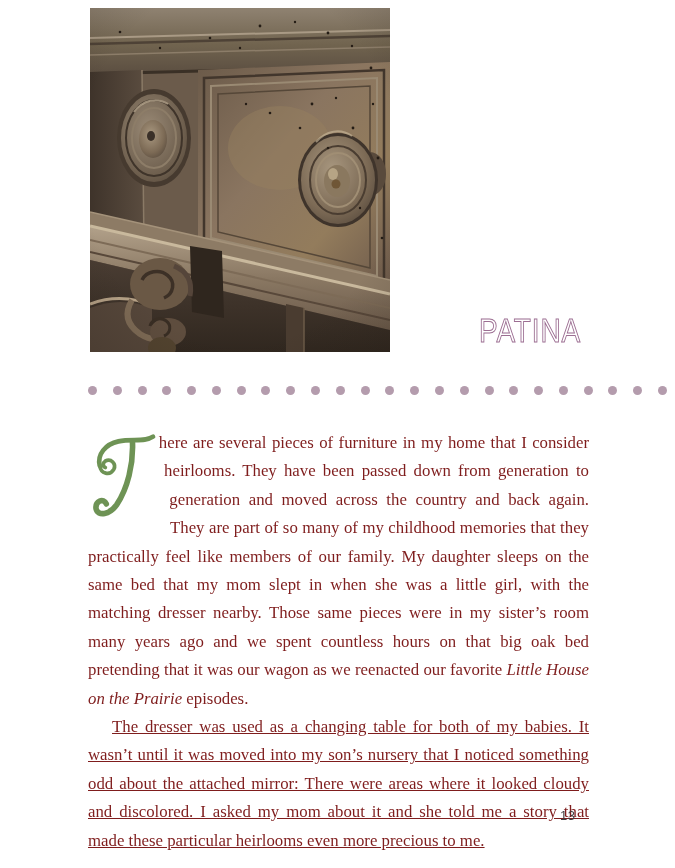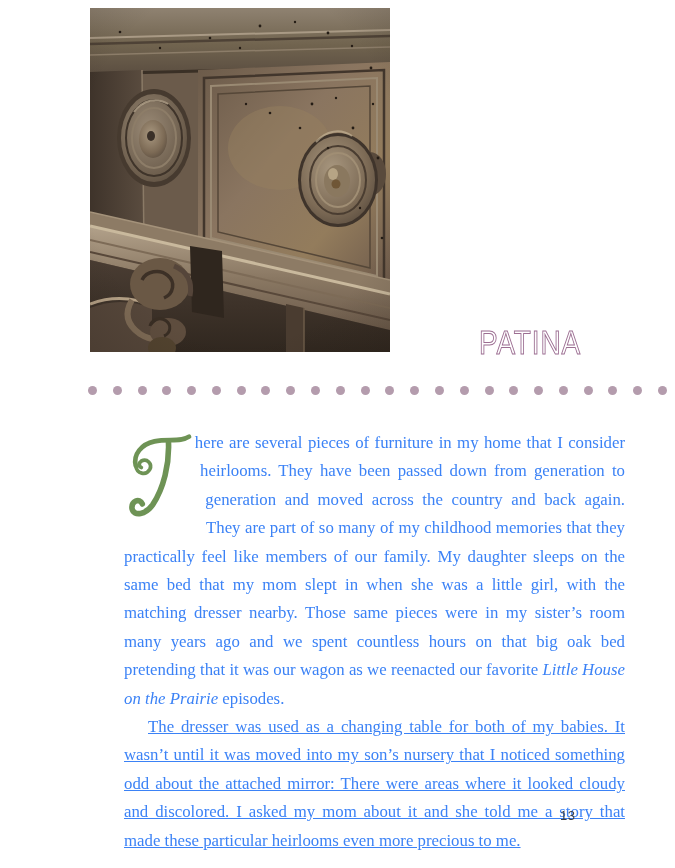--- a/index.html
+++ b/index.html
@@ -10,21 +10,21 @@
     overflow:hidden;
     font-family:"Liberation Serif", serif;
   }
   
   .photo{
     position:absolute;left:90px;top:8px;width:300px;height:344px;
   }
   .photo svg{display:block;width:100%;height:100%;}
   
   .chapter-title{
-    position:absolute;left:476px;top:326px;width:108px;height:36px;
+    position:absolute;left:476px;top:314px;width:108px;height:36px;
   }
   .chapter-title svg{display:block;width:100%;height:100%;overflow:visible;}
   .chapter-title text{
     font-family:"Liberation Sans", sans-serif;
     font-weight:400;
     fill:none;
   }
   
   .divider{
     position:absolute;left:88px;top:385px;width:579px;height:10px;
@@ -222,21 +222,21 @@
       <span class="dot" style="background: rgb(180, 156, 173);"></span>
       <span class="dot" style="background: rgb(180, 156, 173);"></span>
       <span class="dot" style="background: rgb(180, 156, 173);"></span>
       <span class="dot" style="background: rgb(180, 156, 173);"></span>
       <span class="dot" style="background: rgb(180, 156, 173);"></span>
       <span class="dot" style="background: rgb(180, 156, 173);"></span>
       <span class="dot" style="background: rgb(180, 156, 173);"></span>
       <span class="dot" style="background: rgb(180, 156, 173);"></span>
     </div>
 
-  <div class="article" style="color: #3b82f6; margin-left: 36px;">
+  <div class="article" style="color: #7f1d1d;">
     <p>
       <span class="dropcap" aria-label="T">
         <span class="sr-only">T</span>
         <svg viewBox="0 0 74 92" aria-hidden="true">
           <g fill="none" stroke="#6e9355" stroke-linecap="round" stroke-linejoin="round" class="dropcap-stroke">
             <path d="M10,36 C7,24 16,13 30,10 C45,7 58,11 67,5" stroke-width="5" stroke="#6e9355"></path>
             <path d="M10,36 C11,45 21,47 25,40 C28,34 22,28 16,31 C13,33 13,37 16,38" stroke-width="4" stroke="#6e9355"></path>
             <path d="M45,11 C46,34 40,60 28,78 C21,88 8,91 6,82 C5,74 14,70 17,77" stroke-width="6" stroke="#6e9355"></path>
           </g>
         </svg>

